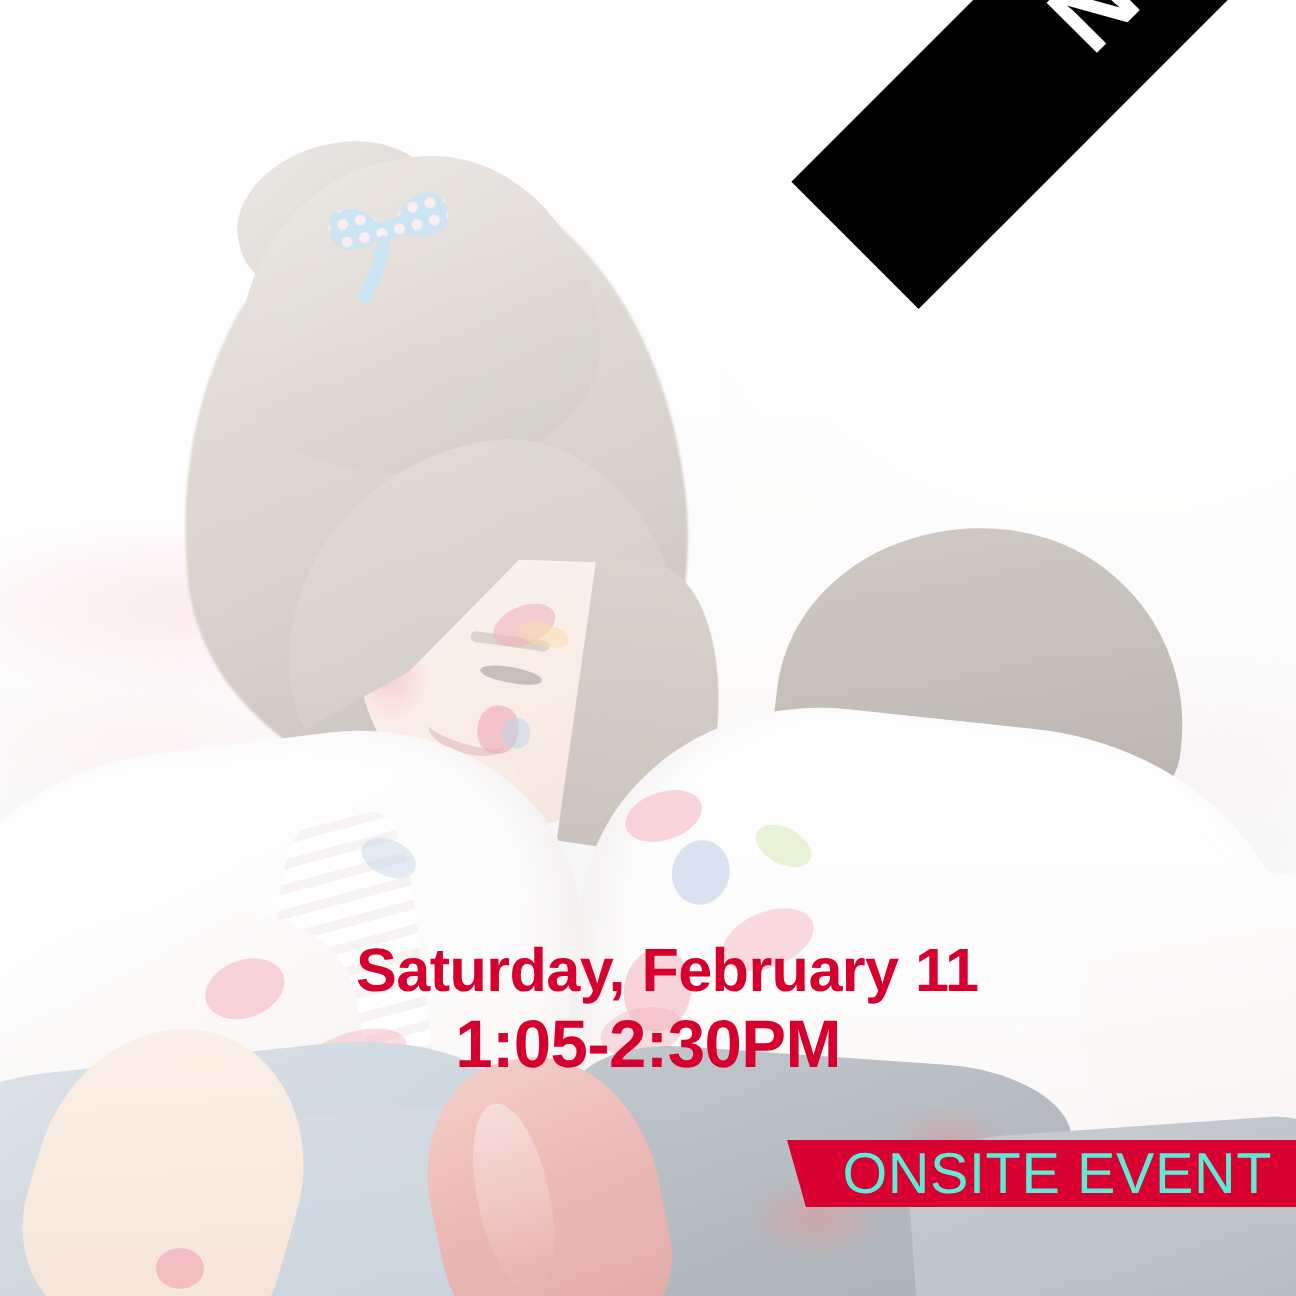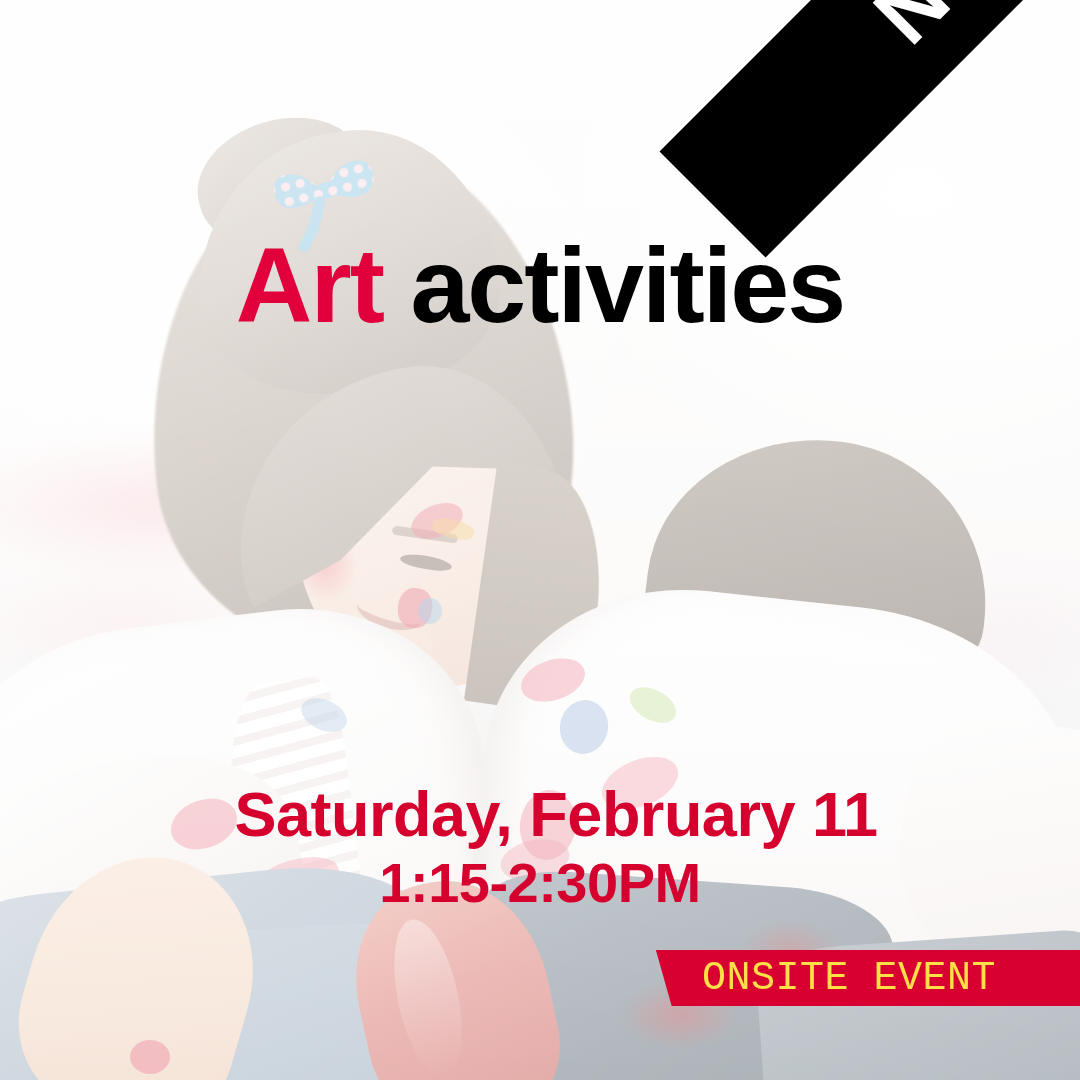--- a/index.html
+++ b/index.html
@@ -218,39 +218,38 @@
   .headline .ln2{margin-top:2px;}
   .red{color:#e2003c;}
   .blk{color:#000;}
 
   
   .dateblock{
     position:absolute;left:0;right:0;top:782px;
     text-align:center;color:#d6002e;
     font-weight:700;line-height:1.04;letter-spacing:-.5px;
   }
-  .dateblock .d1{display:block;font-size:63px;margin-left:32px;}
+  .dateblock .d1{display:block;font-size:51px;margin-left:32px;}
   .dateblock .d2{display:block;font-size:56px;margin-top:6px;}
 
   
   .event-banner{
     position:absolute;
     left:640px;right:0;top:950px;height:56px;
     background:#d80030;
     clip-path:polygon(3.6% 0,100% 0,100% 100%,7.2% 100%);
     display:flex;align-items:center;
   }
   .event-banner-label{
-    color:#fde047;
-    font-size:40px;
+    color:#5eead4;
+    font-size:48px;
     font-weight:400;
     letter-spacing:.5px;
     white-space:nowrap;
     padding-left:62px;
-    font-family:Liberation Mono, monospace;
   }
 </style>
 </head>
 <body>
 
 <div class="poster">
 
   <div class="photo">
     <div class="ph bg-wash"></div>
     <div class="ph smudge-a"></div>
@@ -328,25 +327,24 @@
 
     <div class="photo-wash"></div>
     <div class="photo-wash2"></div>
   </div>
 
   <div class="ribbon">
     <span class="ribbon-label">NEW</span>
   </div>
 
   <div class="headline">
-    <span class="ln"><span class="red">Art</span><span class="blk">&nbsp;activities</span></span>
   </div>
 
   <div class="dateblock">
     <span class="d1">Saturday, February 11</span>
-    <span class="d2">1:15-2:30PM</span>
+    <span class="d2">1:05-2:30PM</span>
   </div>
 
   <div class="event-banner">
     <span class="event-banner-label">ONSITE EVENT</span>
   </div>
 
 </div>
 
 </body></html>

